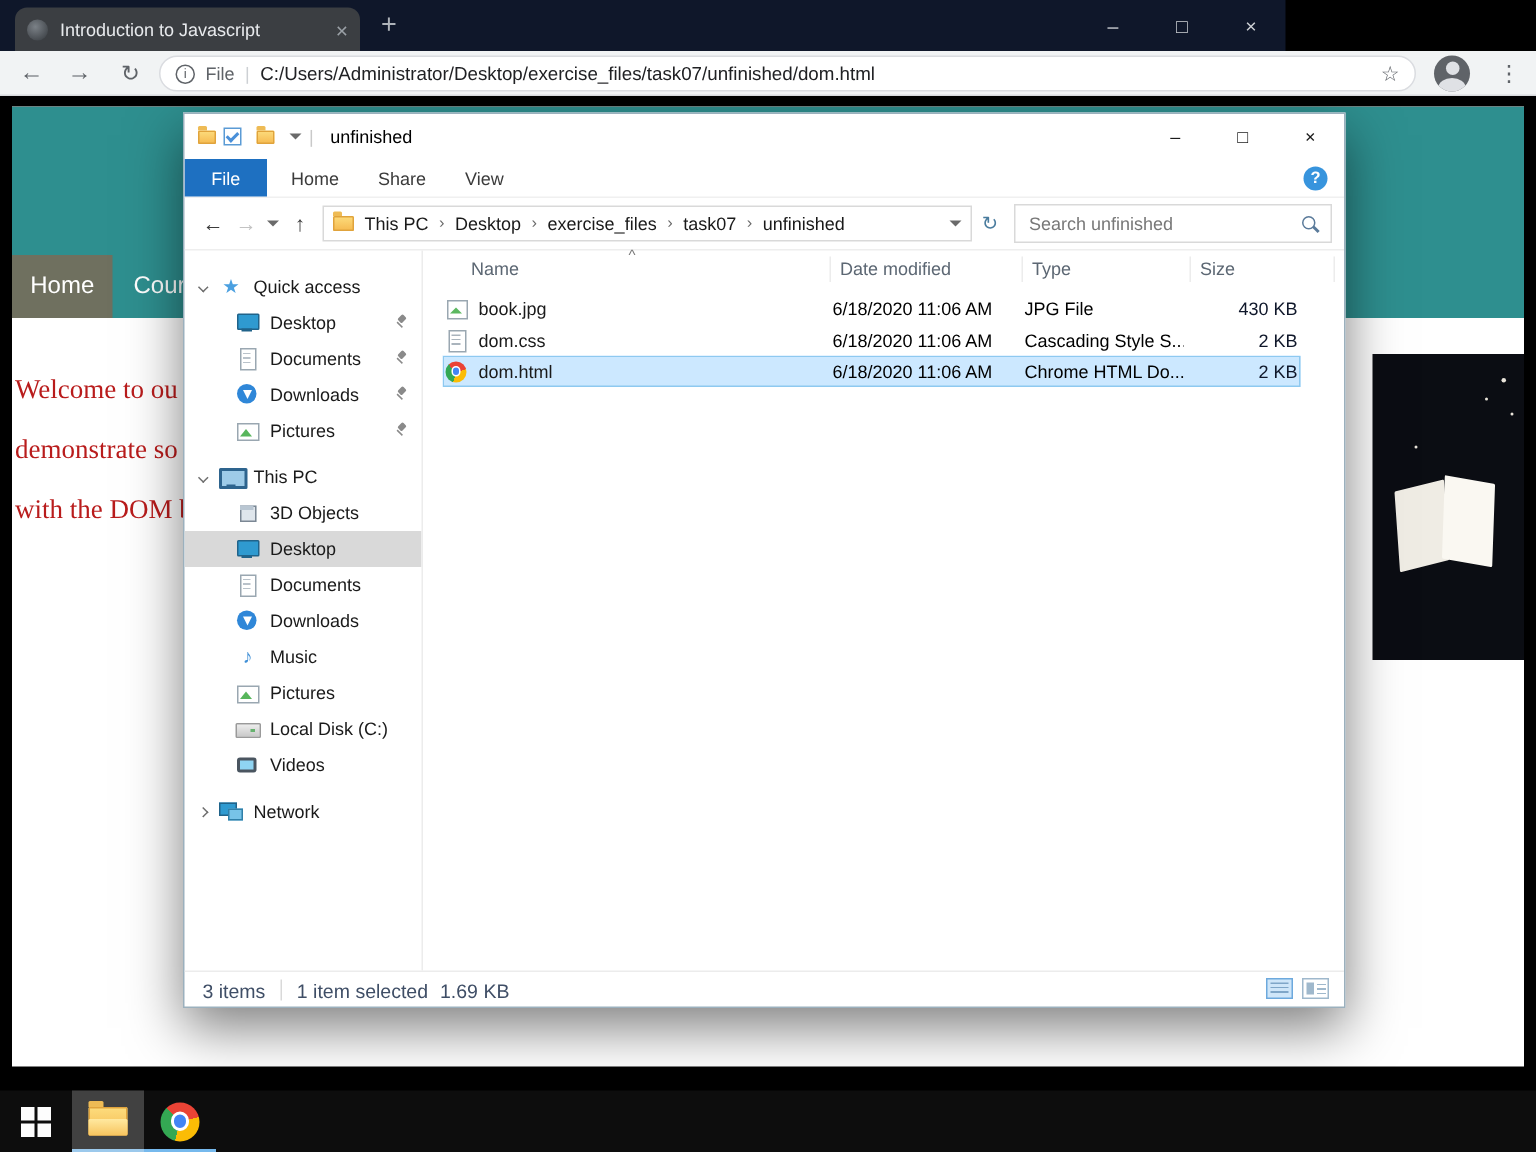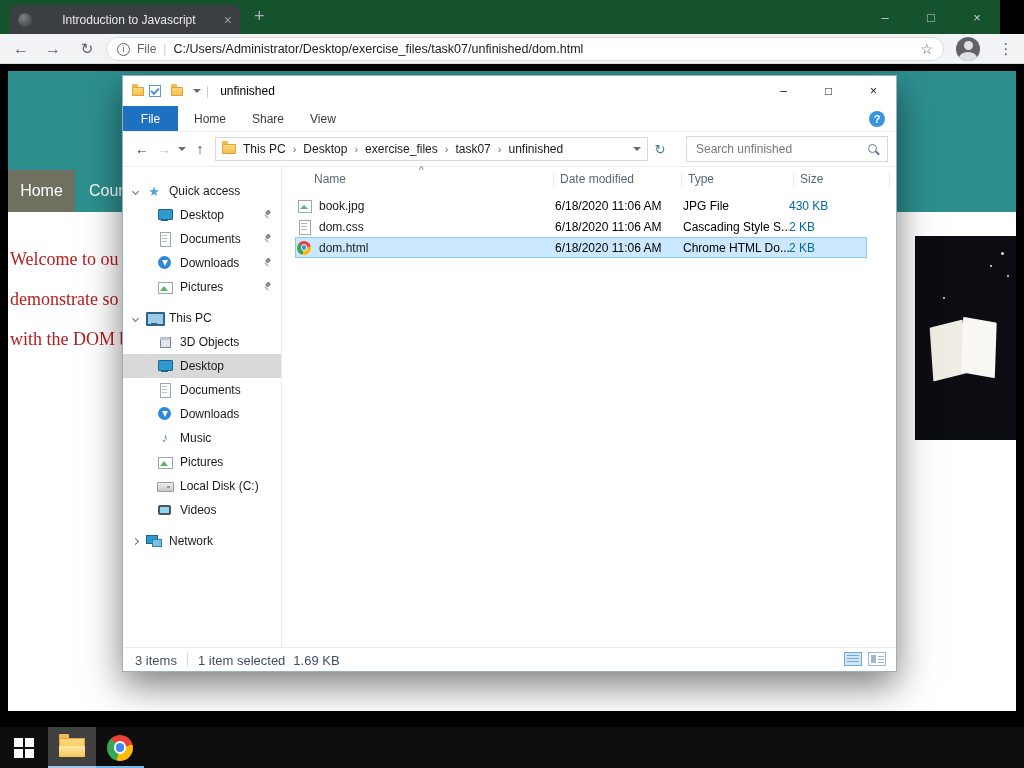--- a/index.html
+++ b/index.html
@@ -3,21 +3,21 @@
 <meta charset="utf-8">
 <style>
   * { box-sizing: border-box; }
   html,body { margin:0; padding:0; }
   body {
     width:1024px; height:768px; position:relative; overflow:hidden;
     background:#000; font-family:"Liberation Sans","DejaVu Sans",sans-serif;
   }
 
   
-  .tabstrip { position:absolute; left:0; top:0; width:1000px; height:34px; background:#14532d; z-index:30;text-align:center; }
+  .tabstrip { position:absolute; left:0; top:0; width:857px; height:34px; background:#0f172a; z-index:30; }
   .tab { position:absolute; left:10px; top:5px; width:230px; height:29px; background:#3b3e42;
          border-radius:8px 8px 0 0; display:flex; align-items:center; padding:0 8px; }
   .favicon { width:14px; height:14px; border-radius:50%; flex:0 0 auto; margin-right:8px;
              background:radial-gradient(circle at 40% 35%, #7b8187, #33373c); }
   .tab-title { flex:1; color:#e8eaed; font-size:12px; white-space:nowrap; overflow:hidden; text-overflow:ellipsis; }
   .tab-close { color:#9aa0a6; font-size:14px; margin-left:6px; }
   .newtab { position:absolute; left:254px; top:6px; color:#aeb3b9; font-size:18px; }
   .win-controls { position:absolute; right:0; top:0; height:34px; display:flex; }
   .win-controls .wc { width:46px; height:34px; display:flex; align-items:center; justify-content:center;
                       color:#cdd0d4; font-size:13px; }
@@ -89,21 +89,21 @@
   .tri-down { width:0; height:0; border-left:4px solid transparent; border-right:4px solid transparent;
               border-top:4px solid #6a6a6a; display:inline-block; }
   .a-chev { flex:0 0 14px; display:flex; justify-content:center; }
   .crumbbox { width:433px; height:24px; border:1px solid #d9d9d9; display:flex; align-items:center;
               padding:0 6px; margin-left:4px; flex:0 0 auto; }
   .crumb { color:#1a1a1a; white-space:nowrap; }
   .crumb-sep { color:#6a6a6a; margin:0 7px; font-size:11px; }
   .crumb-caret { margin-left:auto; }
   .refresh-btn { width:24px; text-align:center; color:#4a7c9e; font-size:13px; flex:0 0 auto; }
   .searchbox { flex:1; height:24px; border:1px solid #d9d9d9; display:flex; align-items:center;
-               padding:12px 7px; margin-left:14px; }
+               padding:12px 7px; margin-left:4px; }
   .searchbox input { border:0; outline:0; flex:1; font-size:12px; font-family:inherit; color:#333; background:transparent; min-width:0; }
   .searchbox input::placeholder { color:#787878; }
   .mag { width:13px; height:13px; position:relative; flex:0 0 auto; }
   .mag::before { content:""; position:absolute; left:1px; top:1px; width:7px; height:7px;
                  border:1.5px solid #5a7a9a; border-radius:50%; }
   .mag::after { content:""; position:absolute; left:8px; top:9px; width:5px; height:1.5px;
                 background:#5a7a9a; transform:rotate(45deg); }
 
   .xp-main { display:flex; height:480px; }
   .sidebar { width:159px; border-right:1px solid #ececec; padding-top:12px; overflow:hidden; flex:0 0 auto; }
@@ -160,21 +160,21 @@
   .sort-ind { position:absolute; left:137px; top:-2px; color:#7a7a7a; font-size:10px; }
   .fhead { display:grid; grid-template-columns:272px 128px 112px 96px; height:24px; align-items:center; color:#5c6773; }
   .fhead .hc { padding-left:6px; border-right:1px solid #ececec; height:17px; line-height:17px; }
   .fhead .hc.first { padding-left:32px; }
   .frows { margin-top:4px; }
   .frow { display:grid; grid-template-columns:22px 232px 128px 112px 78px; align-items:center;
           height:21px; margin-left:13px; width:572px; }
   .frow.selected { background:#cce8ff; box-shadow:inset 0 0 0 1px #8ec9f0; }
   .fname { color:#1a1a1a; padding-left:2px; white-space:nowrap; overflow:hidden; }
   .fdate,.ftype { color:#000000; padding-left:6px; white-space:nowrap; overflow:hidden; }
-  .fsize { color:#0369a1; text-align:left; padding-right:2px; }
+  .fsize { color:#0f172a; text-align:right; padding-right:2px; }
   .fi { width:15px; height:15px; position:relative; margin-left:2px; }
   .fi-jpg::before { content:""; position:absolute; left:1px; top:2px; width:12px; height:11px;
                     background:#fff; border:1px solid #9aa7b1; }
   .fi-jpg::after { content:""; position:absolute; left:3px; top:7px; width:0; height:0;
                    border-left:4px solid transparent; border-right:4px solid transparent; border-bottom:4px solid #5cb860; }
   .fi-css::before { content:""; position:absolute; left:2px; top:1px; width:10px; height:13px;
                     background:#fff; border:1px solid #9aa7b1; }
   .fi-css::after { content:""; position:absolute; left:4px; top:4px; width:6px; height:7px;
                    background:repeating-linear-gradient(#aab4bd 0 1px, transparent 1px 3px); }
 

